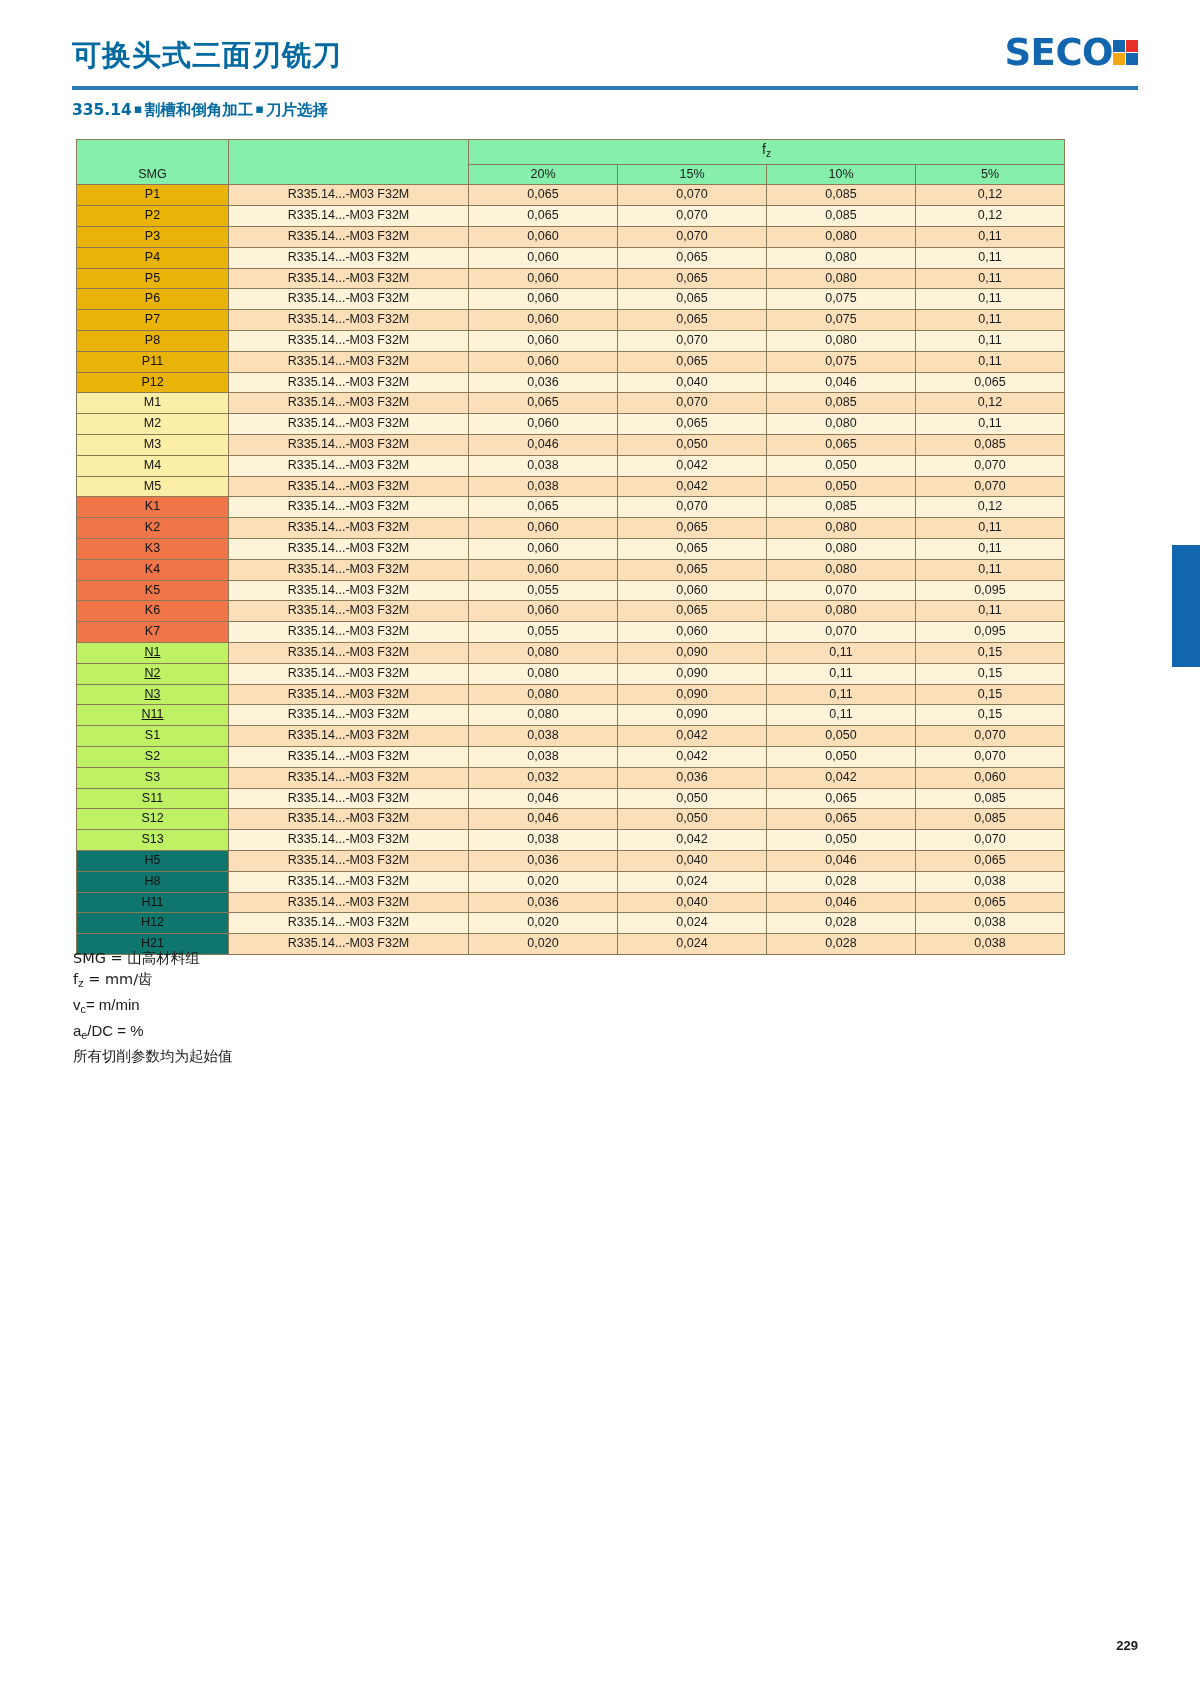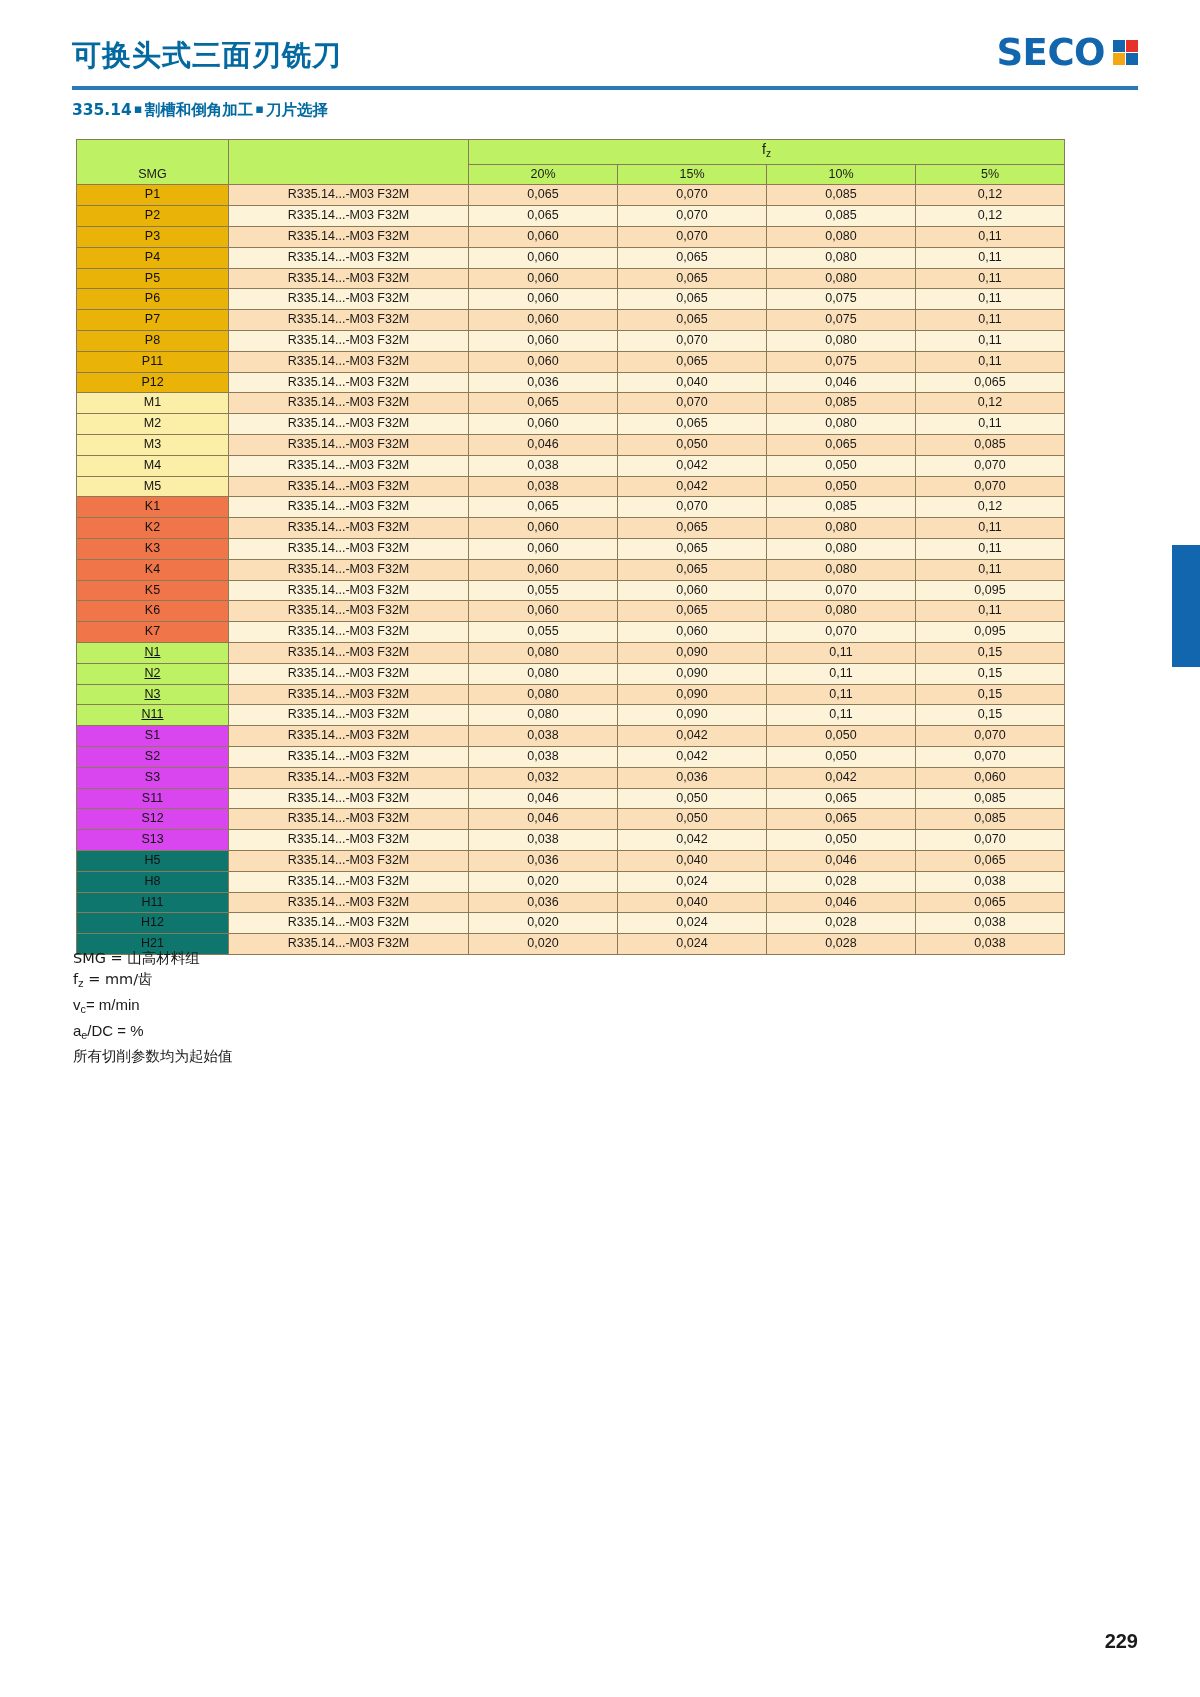--- a/index.html
+++ b/index.html
@@ -42,21 +42,20 @@
     letter-spacing: 1px;
     color: #0369a1;
     white-space: nowrap;
   }
   .logo {
     position: absolute;
     right: 0;
     top: 4px;
     display: flex;
     align-items: center;
-    gap: 8px;
   }
   .logo-text {
     font-family: "DejaVu Sans", sans-serif;
     font-size: 37px;
     font-weight: 700;
     color: #1266ad;
     letter-spacing: -0.5px;
     line-height: 1;
   }
   .logo-squares {
@@ -115,21 +114,21 @@
     font-weight: normal;
     white-space: nowrap;
     overflow: hidden;
   }
   
   col.c-smg   { width: 152px; }
   col.c-desig { width: 240px; }
   col.c-val   { width: 149px; }
 
   thead th {
-    background: #bef264;
+    background: #86efac;
     font-weight: 700;
     font-size: 12.5px;
   }
   th.corner-smg  { height: 74px; vertical-align: bottom; padding-bottom: 7px; line-height: 1; }
   th.corner-blank{ height: 74px; }
   th.fz-head     { height: 54px; vertical-align: middle; font-size: 14px; }
   th.pct         { height: 20px; }
 
   sub { font-size: 0.72em; vertical-align: -0.28em; }
 
@@ -141,21 +140,21 @@
   td.desig-cell {
     text-align: left;
     padding-left: 8px;
   }
 
   
   .g-P  { background: #eab308; }
   .g-M  { background: #fbefa8; margin-top: 16px; }
   .g-K  { background: #f0764a; }
   .g-N  { background: #bef264; text-decoration: underline; }
-  .g-S  { background: #d946ef; }
+  .g-S  { background: #bef264; }
   .g-H  { background: #0f766e; }
 
   
   tr.alt-a td.data { background: #fbdfb8; }
   tr.alt-b td.data { background: #fdf3d8; }
 
   
   .footnotes {
     position: absolute;
     left: 73px;
@@ -175,21 +174,21 @@
     width: 28px;
     height: 122px;
     background: #1266ad;
   }
 
   
   .page-number {
     position: absolute;
     right: 62px;
     bottom: 44px;
-    font-size: 20px;
+    font-size: 13px;
     font-weight: 700;
     color: #1a1a1a;
   }
 </style>
 </head>
 <body>
 
 <div class="page">
 
   <div class="header">

